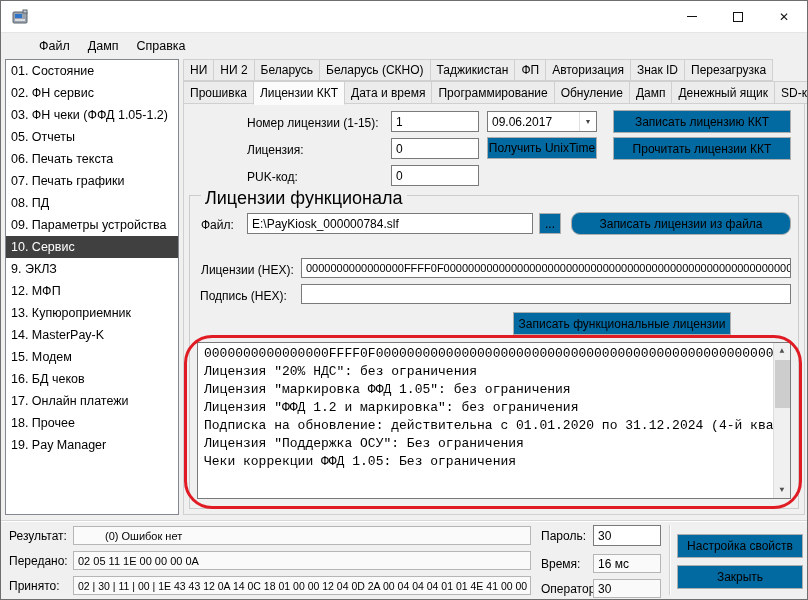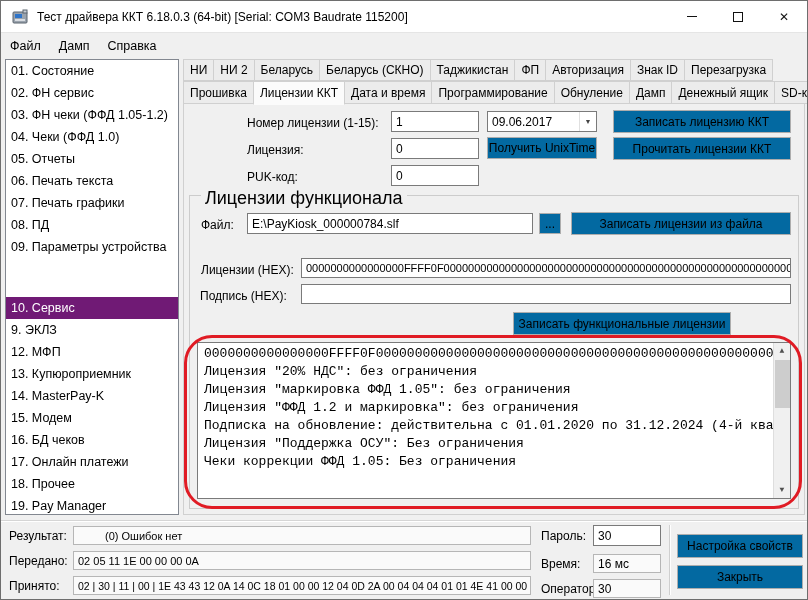--- a/index.html
+++ b/index.html
@@ -14,29 +14,29 @@
   .app-icon { width:18px; height:18px; margin:0 8px 0 10px; flex:0 0 auto; }
   .title-text { font-size:12px; white-space:nowrap; }
   .win-controls { margin-left:auto; display:flex; height:100%; }
   .win-btn { width:46px; height:100%; display:flex; align-items:center; justify-content:center;
              font-size:12px; color:#111; }
   .glyph-min { width:10px; height:1px; background:#111; display:block; }
   .glyph-max { width:10px; height:10px; border:1px solid #111; display:block; }
 
   
   .menubar { position:absolute; left:0; top:33px; width:100%; height:24px; background:#f0f0f0;
-             display:flex; align-items:stretch; }
+             display:flex; align-items:stretch;padding-left:29px; }
   .menu-item { padding:4px 9px; font-size:12.5px; display:flex; align-items:center; }
 
   
   .sidebar { position:absolute; left:4px; top:58px; width:174px; height:456px; background:#fff;
              border:1px solid #828790; overflow:hidden; }
   .side-item { height:22px; display:flex; align-items:center; padding-left:5px; font-size:12.5px;
                white-space:nowrap; }
-  .side-item.selected { background:#701a75; color:#fff;margin-top:39px; }
+  .side-item.selected { background:#404040; color:#fff; }
 
   
   .tabrow { position:absolute; left:182px; display:flex; }
   .tabrow1 { top:58px; height:22px; }
   .tabrow2 { top:80px; height:23px; }
   .tab { padding:3px 6px; font-size:12px; background:#ececec; border:1px solid #d0d0d0;
          margin-right:-1px; display:flex; align-items:center; white-space:nowrap; }
   .tab.selected { background:#fbfbfb; position:relative; z-index:3; height:24px;
                   border-bottom:1px solid #fbfbfb; }
 
@@ -93,21 +93,20 @@
 
 <div class="window">
 
   <div class="titlebar">
     <svg class="app-icon" viewBox="0 0 18 18">
       <rect x="2" y="4" width="14" height="11" rx="1" fill="#9aa3ad" stroke="#5b646e"></rect>
       <rect x="4" y="6" width="7" height="4" fill="#2e74c9"></rect>
       <rect x="4" y="11" width="10" height="2" fill="#d9dde2"></rect>
       <rect x="12" y="2" width="4" height="3" fill="#c8ced5" stroke="#5b646e"></rect>
     </svg>
-    <span class="title-text">Тест драйвера ККТ 6.18.0.3 (64-bit) [Serial: COM3 Baudrate 115200]</span>
     <div class="win-controls">
       <div class="win-btn">
           <span class="glyph-min"></span>
         </div>
       <div class="win-btn">
           <span class="glyph-max"></span>
         </div>
       <div class="win-btn">
           <span>✕</span>
         </div>
@@ -117,21 +116,20 @@
   <div class="menubar">
     <div class="menu-item">Файл</div>
     <div class="menu-item">Дамп</div>
     <div class="menu-item">Справка</div>
   </div>
 
   <div class="sidebar">
     <div class="side-item">01. Состояние</div>
     <div class="side-item">02. ФН сервис</div>
     <div class="side-item">03. ФН чеки (ФФД 1.05-1.2)</div>
-    <div class="side-item">04. Чеки (ФФД 1.0)</div>
     <div class="side-item">05. Отчеты</div>
     <div class="side-item">06. Печать текста</div>
     <div class="side-item">07. Печать графики</div>
     <div class="side-item">08. ПД</div>
     <div class="side-item">09. Параметры устройства</div>
     <div class="side-item selected">10. Сервис</div>
     <div class="side-item">9. ЭКЛЗ</div>
     <div class="side-item">12. МФП</div>
     <div class="side-item">13. Купюроприемник</div>
     <div class="side-item">14. MasterPay-K</div>
@@ -181,21 +179,21 @@
 
   <div class="lbl" style="left:246px; top:169px;">PUK-код:</div>
   <div class="txt" style="left:390px; top:164px; width:88px; height:21px;">0</div>
 
   <div class="groupbox"></div>
   <div class="group-title">Лицензии функционала</div>
 
   <div class="lbl" style="left:200px; top:217px;">Файл:</div>
   <div class="txt" style="left:246px; top:212px; width:286px; height:21px;">E:\PayKiosk_000000784.slf</div>
   <div class="btn" style="left:538px; top:212px; width:22px; height:21px;">...</div>
-  <div class="btn" style="left:570px; top:211px; width:220px; height:23px;">Записать лицензии из файла</div>
+  <div class="btn" style="left:570px; top:211px; width:220px; height:23px;border-radius:9px;">Записать лицензии из файла</div>
 
   <div class="lbl" style="left:200px; top:262px;">Лицензии (HEX):</div>
   <div class="txt" style="left:300px; top:257px; width:490px; height:20px; font-size:11px;">0000000000000000FFFF0F00000000000000000000000000000000000000000000000000000000000000000000000000</div>
 
   <div class="lbl" style="left:199px; top:288px;">Подпись (HEX):</div>
   <div class="txt" style="left:300px; top:283px; width:490px; height:20px; font-size:11px;"></div>
 
   <div class="btn focused" style="left:281px; top:311px; width:221px; height:23px;">Прочитать функциональные лицензии</div>
   <div class="btn" style="left:512px; top:311px; width:218px; height:23px;">Записать функциональные лицензии</div>
 

